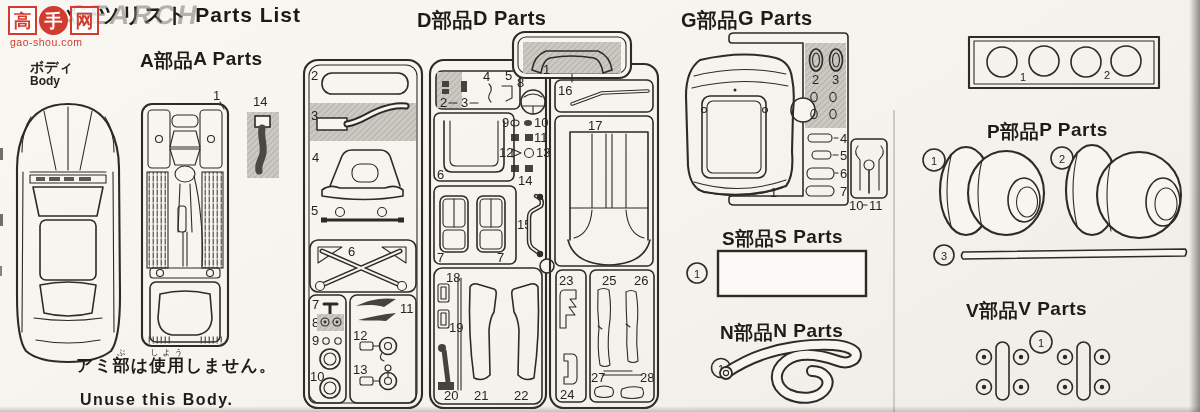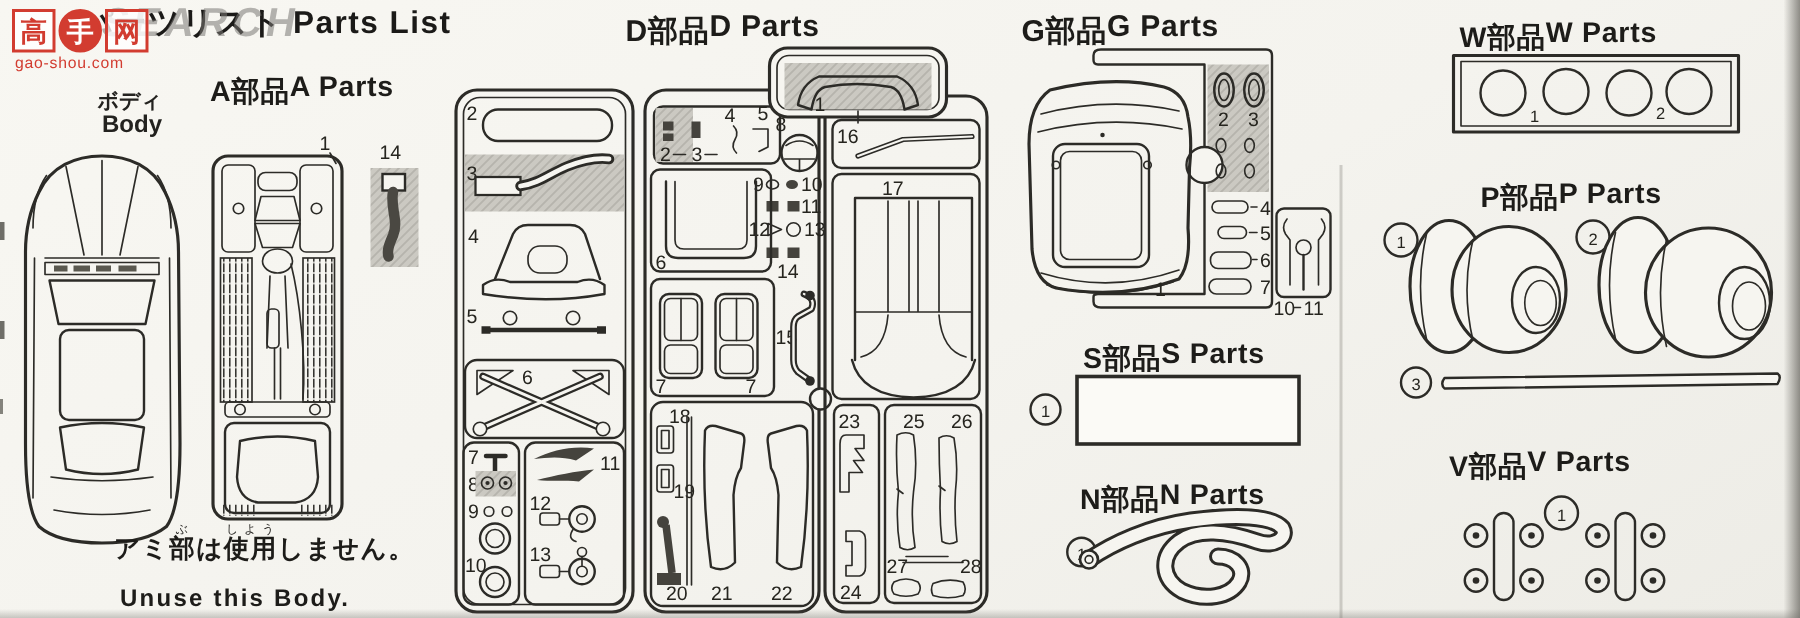--- a/index.html
+++ b/index.html
@@ -20,23 +20,23 @@
          letter-spacing:1px;color:#1b1a18;white-space:nowrap}
   .wm-overlay{position:absolute;left:68px;top:0;font-size:27px;font-weight:700;
          color:rgba(122,121,117,.55);transform:skewX(-10deg);letter-spacing:3px}
   .wm-logo{position:absolute;left:8px;top:6px;display:flex;gap:2px;align-items:center}
   .wm-box{display:inline-flex;width:25px;height:25px;border:2.5px solid #d23c30;
          color:#d23c30;font-weight:700;font-size:18px;align-items:center;
          justify-content:center;background:rgba(255,255,255,.8)}
   .wm-mid{background:#d23c30;color:#fff;border-radius:50%;border-color:#d23c30}
   .wm-domain{position:absolute;left:10px;top:36px;font-size:10.5px;font-weight:400;
          color:#d23c30;letter-spacing:.5px}
-  .body-label{position:absolute;left:30px;top:60px;width:78px;text-align:right;
+  .body-label{position:absolute;left:30px;top:60px;width:78px;text-align:left;
          line-height:1.1;font-weight:600}
-  .body-label .jp{font-size:14px}.body-label .en{font-size:16px}
+  .body-label .jp{font-size:14px}.body-label .en{font-size:12px}
   .note{position:absolute;left:76px;top:348px;font-size:17px;font-weight:600;
         color:#1d1c19;letter-spacing:1px}
   .note ruby rt{font-size:8px;font-weight:400}
   .note-en{position:absolute;left:80px;top:391px;font-size:16px;font-weight:600;
         letter-spacing:1.5px;color:#1d1c19}
   .edge-right{position:absolute;right:0;top:0;width:11px;height:100%;
         background:linear-gradient(to right,rgba(110,108,102,0),rgba(98,96,90,.7))}
   .edge-bottom{position:absolute;left:0;bottom:0;width:100%;height:6px;
         background:linear-gradient(to bottom,rgba(110,108,102,0),rgba(110,108,102,.35))}
   .fold{position:absolute;left:893px;top:110px;width:2px;height:302px;
@@ -438,24 +438,20 @@
       <span>A Parts</span>
 </div>
 <div class="hdr big" style="left:417px;top:7px">
   <span>D部品</span>
       <span>D Parts</span>
 </div>
 <div class="hdr big" style="left:681px;top:7px">
   <span>G部品</span>
       <span>G Parts</span>
 </div>
-<div class="hdr" style="left:973px;top:12px">
-  <span>W部品</span>
-      <span>W Parts</span>
-</div>
 <div class="hdr" style="left:987px;top:119px">
   <span>P部品</span>
       <span>P Parts</span>
 </div>
 <div class="hdr" style="left:722px;top:226px">
   <span>S部品</span>
       <span>S Parts</span>
 </div>
 <div class="hdr" style="left:720px;top:320px">
   <span>N部品</span>

